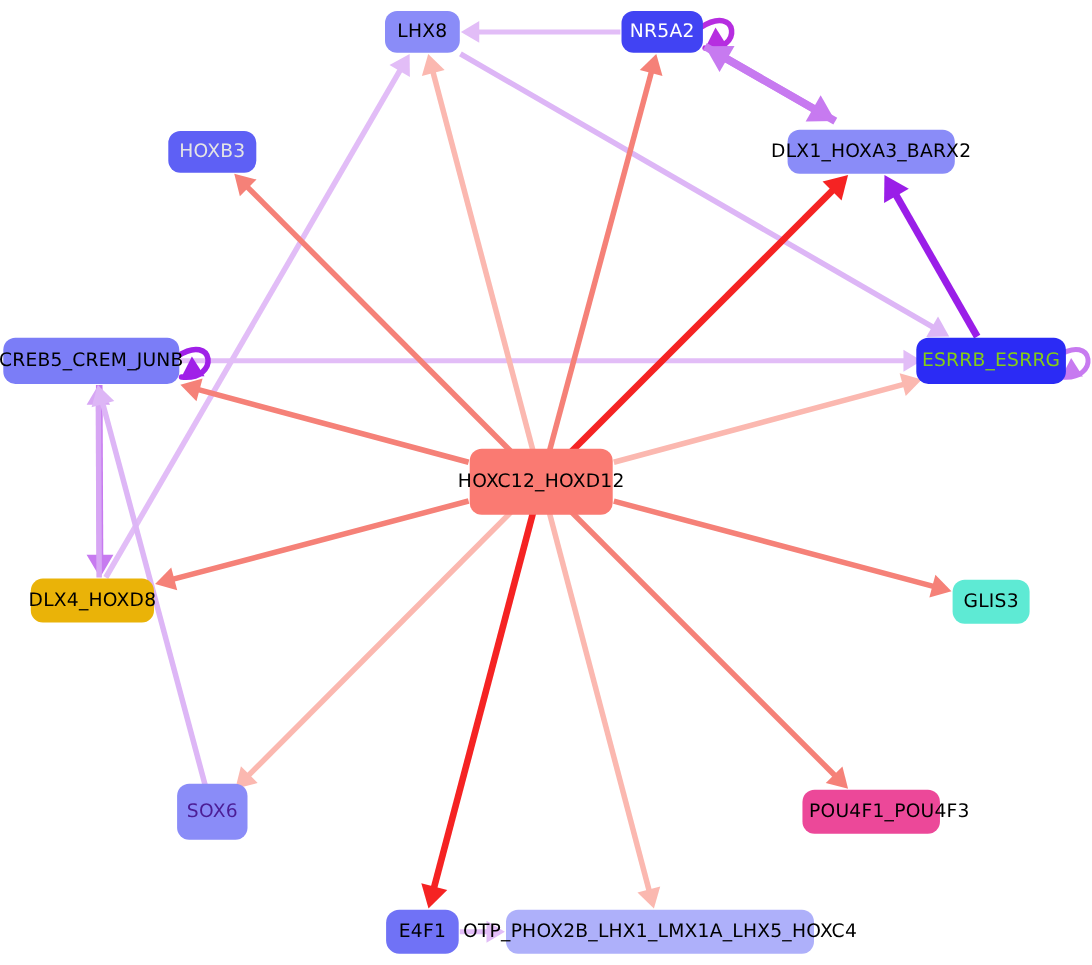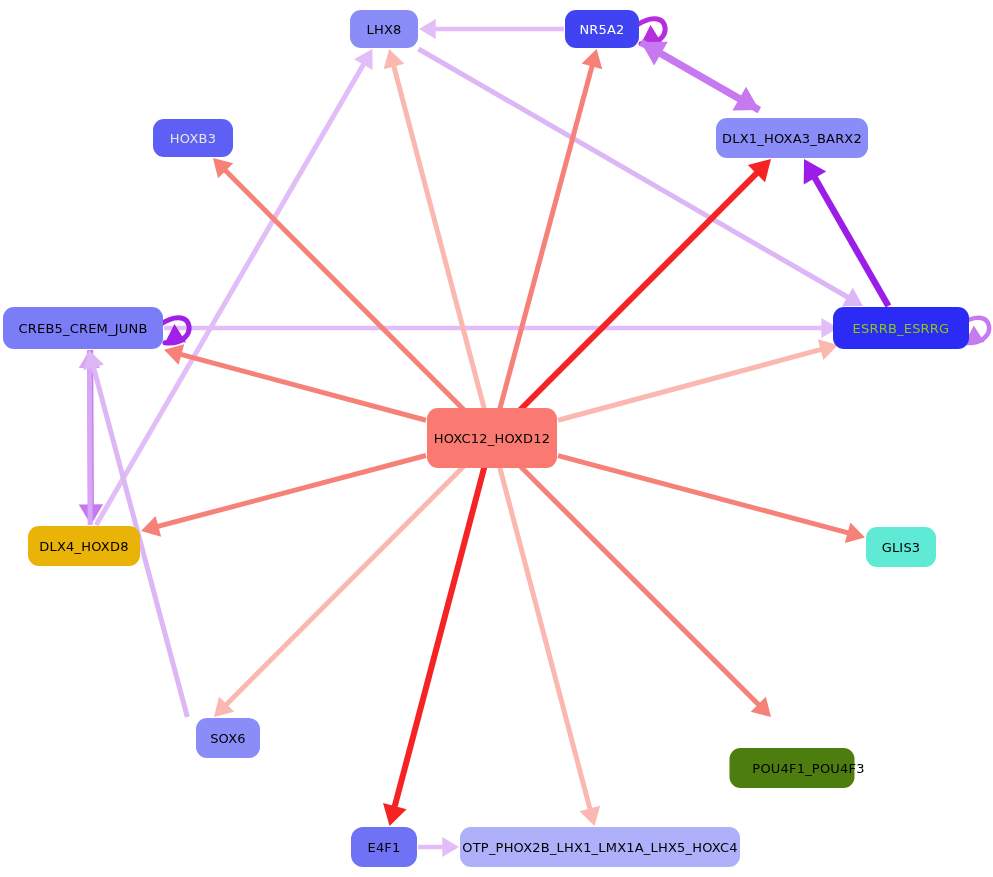--- a/index.html
+++ b/index.html
@@ -25,21 +25,21 @@
     height: 877px;
   }
   .gnode {
     position: absolute;
     box-sizing: border-box;
     display: flex;
     align-items: center;
     justify-content: center;
     border-radius: 11px;
     white-space: nowrap;
-    font-size: 13px;
+    font-size: 17px;
     letter-spacing: 0.2px;
     line-height: 1;
     padding: 0 12px;
     transform: translate(-50%, -50%);
     cursor: pointer;
     user-select: none;
   }
   .gnode .lbl {
     pointer-events: none;
   }
@@ -174,24 +174,24 @@
     </div>
     <div class="gnode" style="left: 492px; top: 438px; width: 130px; height: 60px; background: rgb(250, 122, 114); color: rgb(0, 0, 0);">
       <span class="lbl">HOXC12_HOXD12</span>
     </div>
     <div class="gnode" style="left: 84px; top: 546px; width: 112px; height: 40px; background: #eab308; color: rgb(0, 0, 0);">
       <span class="lbl">DLX4_HOXD8</span>
     </div>
     <div class="gnode" style="left: 901px; top: 547px; width: 70px; height: 40px; background: #5eead4; color: rgb(0, 0, 0);">
       <span class="lbl">GLIS3</span>
     </div>
-    <div class="gnode" style="left: 193px; top: 738px; width: 64px; height: 40px; background: rgb(138, 140, 248); color: #000000; margin-left: 35px;">
+    <div class="gnode" style="left: 193px; top: 738px; width: 64px; height: 51px; background: rgb(138, 140, 248); color: #4c1d95;">
       <span class="lbl">SOX6</span>
     </div>
-    <div class="gnode" style="left: 792px; top: 768px; width: 125px; height: 40px; background: #4d7c0f; color: rgb(0, 0, 0); padding-left: 45px;">
+    <div class="gnode" style="left: 792px; top: 738px; width: 125px; height: 40px; background: #ec4899; color: rgb(0, 0, 0); padding-left: 45px;">
       <span class="lbl">POU4F1_POU4F3</span>
     </div>
     <div class="gnode" style="left: 384px; top: 847px; width: 66px; height: 40px; background: rgb(112, 114, 246); color: rgb(0, 0, 0); border-radius: 12px;">
       <span class="lbl">E4F1</span>
     </div>
     <div class="gnode" style="left: 600px; top: 847px; width: 280px; height: 40px; background: rgb(174, 176, 250); color: rgb(0, 0, 0);">
       <span class="lbl">OTP_PHOX2B_LHX1_LMX1A_LHX5_HOXC4</span>
     </div>
   </div>
 

